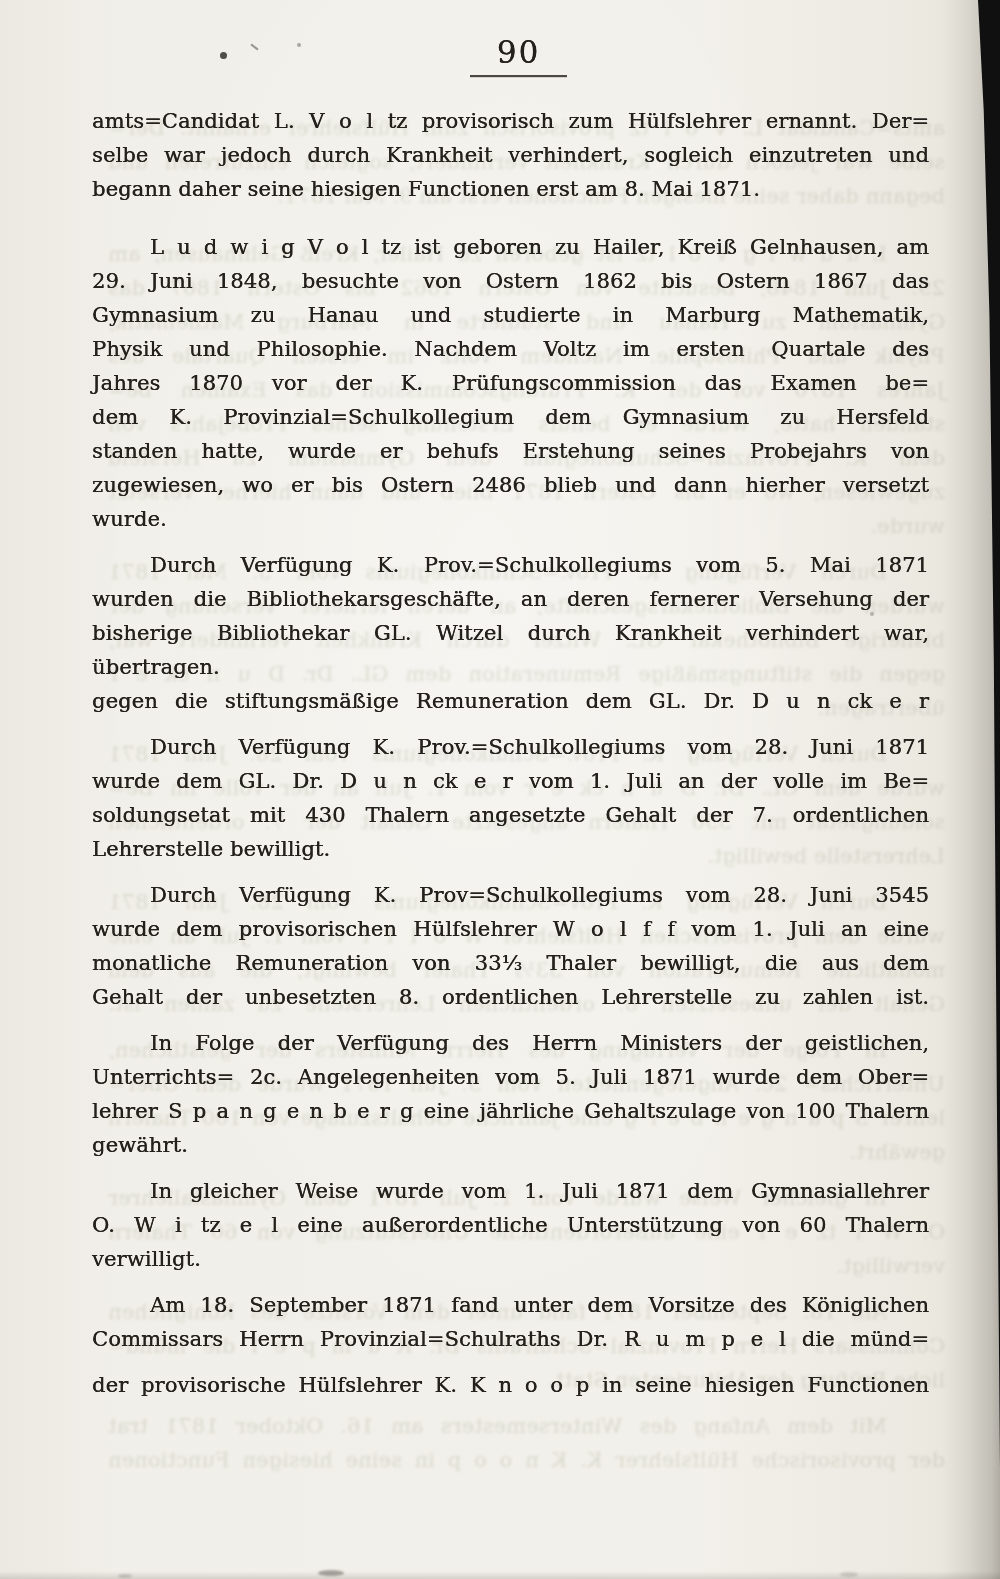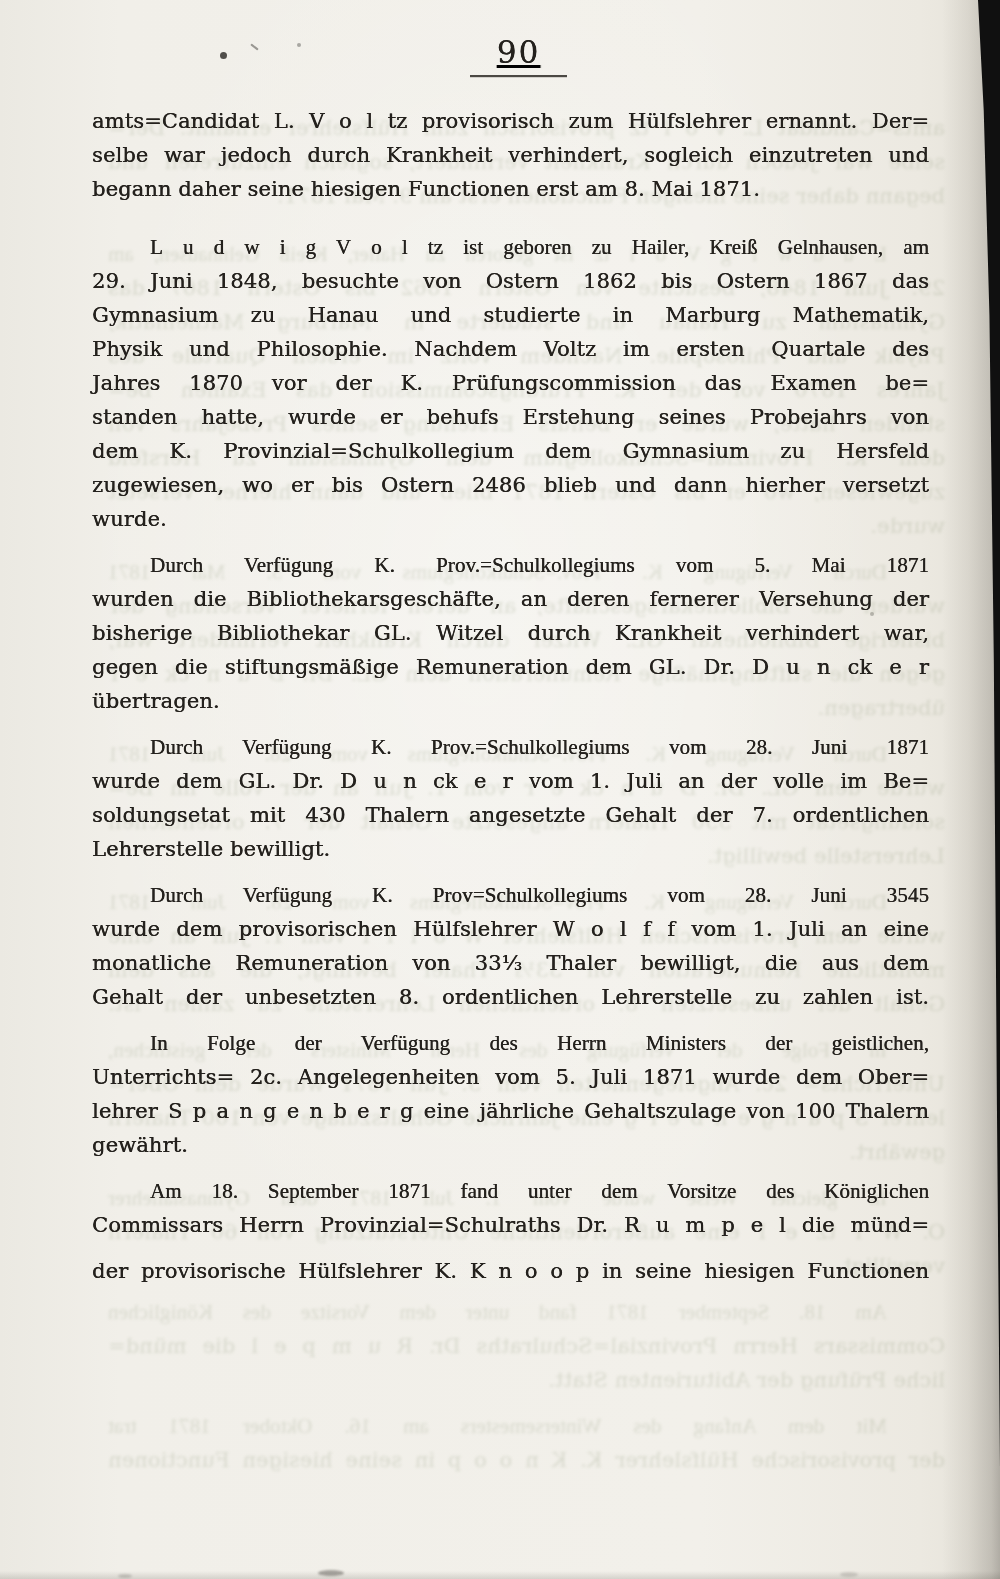--- a/index.html
+++ b/index.html
@@ -9,21 +9,21 @@
     font-family:"DejaVu Serif","Liberation Serif",serif;
     overflow:hidden;
   }
   #page{
     position:relative;width:1000px;height:1579px;overflow:hidden;
     background:
       radial-gradient(ellipse at 48% 38%, rgba(255,255,255,.35) 0%, rgba(255,255,255,0) 55%),
       linear-gradient(to right,#ebe9e2 0%, #f1efe9 12%, #f2f0ea 70%, #ece9e1 92%, #e4e1d8 100%);
   }
   
-  .header{position:absolute;top:34px;left:92px;width:853px;text-align:center;text-decoration:underline;}
+  .header{position:absolute;top:34px;left:92px;width:853px;text-align:center;}
   .page-number{
     font-size:31px;color:var(--ink,#24211d);letter-spacing:2px;
     text-shadow:.3px 0 currentColor;
   }
   .page-number-rule{
     width:97px;height:0;margin:5px auto 0;
     border-top:2px solid rgba(45,42,38,.85);
     box-shadow:0 1px 0 rgba(60,55,50,.18);
   }
   
@@ -34,21 +34,21 @@
   .para{margin:0 16px 12px 0;}
   .para:first-child{margin-bottom:24px;}
   .para:last-child{margin-bottom:0;}
   .line{
     color:var(--ink,#24211d);
     text-align:justify;text-align-last:justify;
     white-space:normal;
     text-shadow:.35px 0 currentColor;
     letter-spacing:.1px;
   }
-  .line.indent{padding-left:58px;font-family:Liberation Serif, serif;}
+  .line.indent{padding-left:58px;}
   .line.last{text-align-last:left;}
   
   .bleed{
     transform:scaleX(-1) translateY(7px);
     filter:blur(1.4px);
     opacity:.20;
     pointer-events:none;
   }
   .bleed .line{color:var(--bleed,#76835f);text-shadow:none;}
   
@@ -151,49 +151,54 @@
         <div class="line">amts=Candidat L. V&nbsp;o&nbsp;l&nbsp;tz provisorisch zum Hülfslehrer ernannt. Der=</div>
         <div class="line">selbe war jedoch durch Krankheit verhindert, sogleich einzutreten und</div>
         <div class="line last">begann daher seine hiesigen Functionen erst am 8. Mai 1871.</div>
       </div>
       <div class="para">
         <div class="line indent">L&nbsp;u&nbsp;d&nbsp;w&nbsp;i&nbsp;g V&nbsp;o&nbsp;l&nbsp;tz ist geboren zu Hailer, Kreiß Gelnhausen, am</div>
         <div class="line">29. Juni 1848, besuchte von Ostern 1862 bis Ostern 1867 das</div>
         <div class="line">Gymnasium zu Hanau und studierte in Marburg Mathematik,</div>
         <div class="line">Physik und Philosophie. Nachdem Voltz im ersten Quartale des</div>
         <div class="line">Jahres 1870 vor der K. Prüfungscommission das Examen be=</div>
+        <div class="line">dem K. Provinzial=Schulkollegium dem Gymnasium zu Hersfeld</div>
         <div class="line">standen hatte, wurde er behufs Erstehung seines Probejahrs von</div>
-        <div class="line">dem K. Provinzial=Schulkollegium dem Gymnasium zu Hersfeld</div>
         <div class="line">zugewiesen, wo er bis Ostern 2486 blieb und dann hierher versetzt</div>
         <div class="line last">wurde.</div>
       </div>
       <div class="para">
         <div class="line indent">Durch Verfügung K. Prov.=Schulkollegiums vom 5. Mai 1871</div>
         <div class="line">wurden die Bibliothekarsgeschäfte, an deren fernerer Versehung der</div>
         <div class="line">bisherige Bibliothekar GL. Witzel durch Krankheit verhindert war,</div>
+        <div class="line last">übertragen.</div>
         <div class="line">gegen die stiftungsmäßige Remuneration dem GL. Dr. D&nbsp;u&nbsp;n&nbsp;ck&nbsp;e&nbsp;r</div>
-        <div class="line last">übertragen.</div>
       </div>
       <div class="para">
         <div class="line indent">Durch Verfügung K. Prov.=Schulkollegiums vom 28. Juni 1871</div>
         <div class="line">wurde dem GL. Dr. D&nbsp;u&nbsp;n&nbsp;ck&nbsp;e&nbsp;r vom 1. Juli an der volle im Be=</div>
         <div class="line">soldungsetat mit 430 Thalern angesetzte Gehalt der 7. ordentlichen</div>
         <div class="line last">Lehrerstelle bewilligt.</div>
       </div>
       <div class="para">
         <div class="line indent">Durch Verfügung K. Prov=Schulkollegiums vom 28. Juni 3545</div>
         <div class="line">wurde dem provisorischen Hülfslehrer W&nbsp;o&nbsp;l&nbsp;f&nbsp;f vom 1. Juli an eine</div>
         <div class="line">monatliche Remuneration von 33¹⁄₃ Thaler bewilligt, die aus dem</div>
         <div class="line">Gehalt der unbesetzten 8. ordentlichen Lehrerstelle zu zahlen ist.</div>
       </div>
       <div class="para">
         <div class="line indent">In Folge der Verfügung des Herrn Ministers der geistlichen,</div>
         <div class="line">Unterrichts= 2c. Angelegenheiten vom 5. Juli 1871 wurde dem Ober=</div>
         <div class="line">lehrer S&nbsp;p&nbsp;a&nbsp;n&nbsp;g&nbsp;e&nbsp;n&nbsp;b&nbsp;e&nbsp;r&nbsp;g eine jährliche Gehaltszulage von 100 Thalern</div>
         <div class="line last">gewährt.</div>
+      </div>
+      <div class="para">
+        <div class="line indent">In gleicher Weise wurde vom 1. Juli 1871 dem Gymnasiallehrer</div>
+        <div class="line">O. W&nbsp;i&nbsp;tz&nbsp;e&nbsp;l eine außerordentliche Unterstützung von 60 Thalern</div>
+        <div class="line last">verwilligt.</div>
       </div>
       <div class="para">
         <div class="line indent">Am 18. September 1871 fand unter dem Vorsitze des Königlichen</div>
         <div class="line">Commissars Herrn Provinzial=Schulraths Dr. R&nbsp;u&nbsp;m&nbsp;p&nbsp;e&nbsp;l die münd=</div>
       </div>
       <div class="para">
         <div class="line">der provisorische Hülfslehrer K. K&nbsp;n&nbsp;o&nbsp;o&nbsp;p in seine hiesigen Functionen</div>
       </div>
     </div>
 

